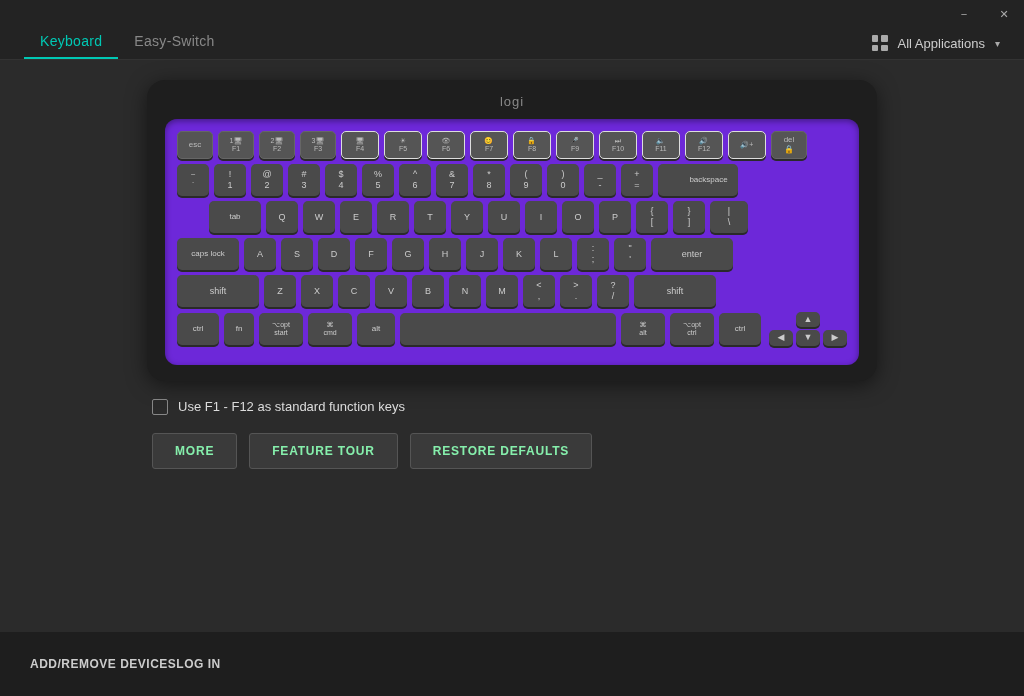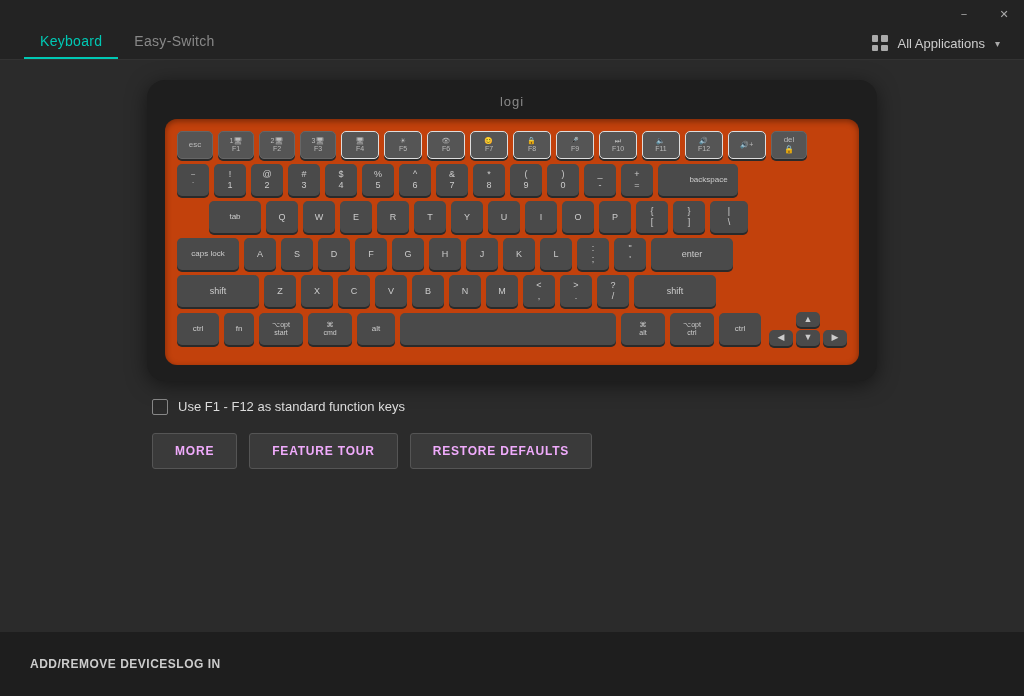--- a/index.html
+++ b/index.html
@@ -82,21 +82,21 @@
       position: relative;
     }
     .keyboard-brand {
       text-align: center;
       font-size: 13px;
       color: #888;
       letter-spacing: 1px;
       margin-bottom: 10px;
     }
     .keyboard-body {
-      background: #c2410c;
+      background: #6d28d9;
       border-radius: 12px;
       padding: 12px 12px 14px;
       box-shadow: inset 0 2px 6px rgba(0,0,0,0.4);
     }
 
     
     .key-row {
       display: flex;
       gap: 5px;
       margin-bottom: 5px;
@@ -187,21 +187,21 @@
     
     .buttons-row {
       display: flex;
       gap: 12px;
       margin-top: 18px;
       margin-left: 10px;
     }
     .action-btn {
       background: #3a3a3a;
       border: 1px solid #555;
-      color: #f0abfc;
+      color: #86efac;
       font-size: 12px;
       font-weight: 700;
       letter-spacing: 0.8px;
       padding: 10px 22px;
       cursor: pointer;
       border-radius: 3px;
     }
 
     
     .footer {

